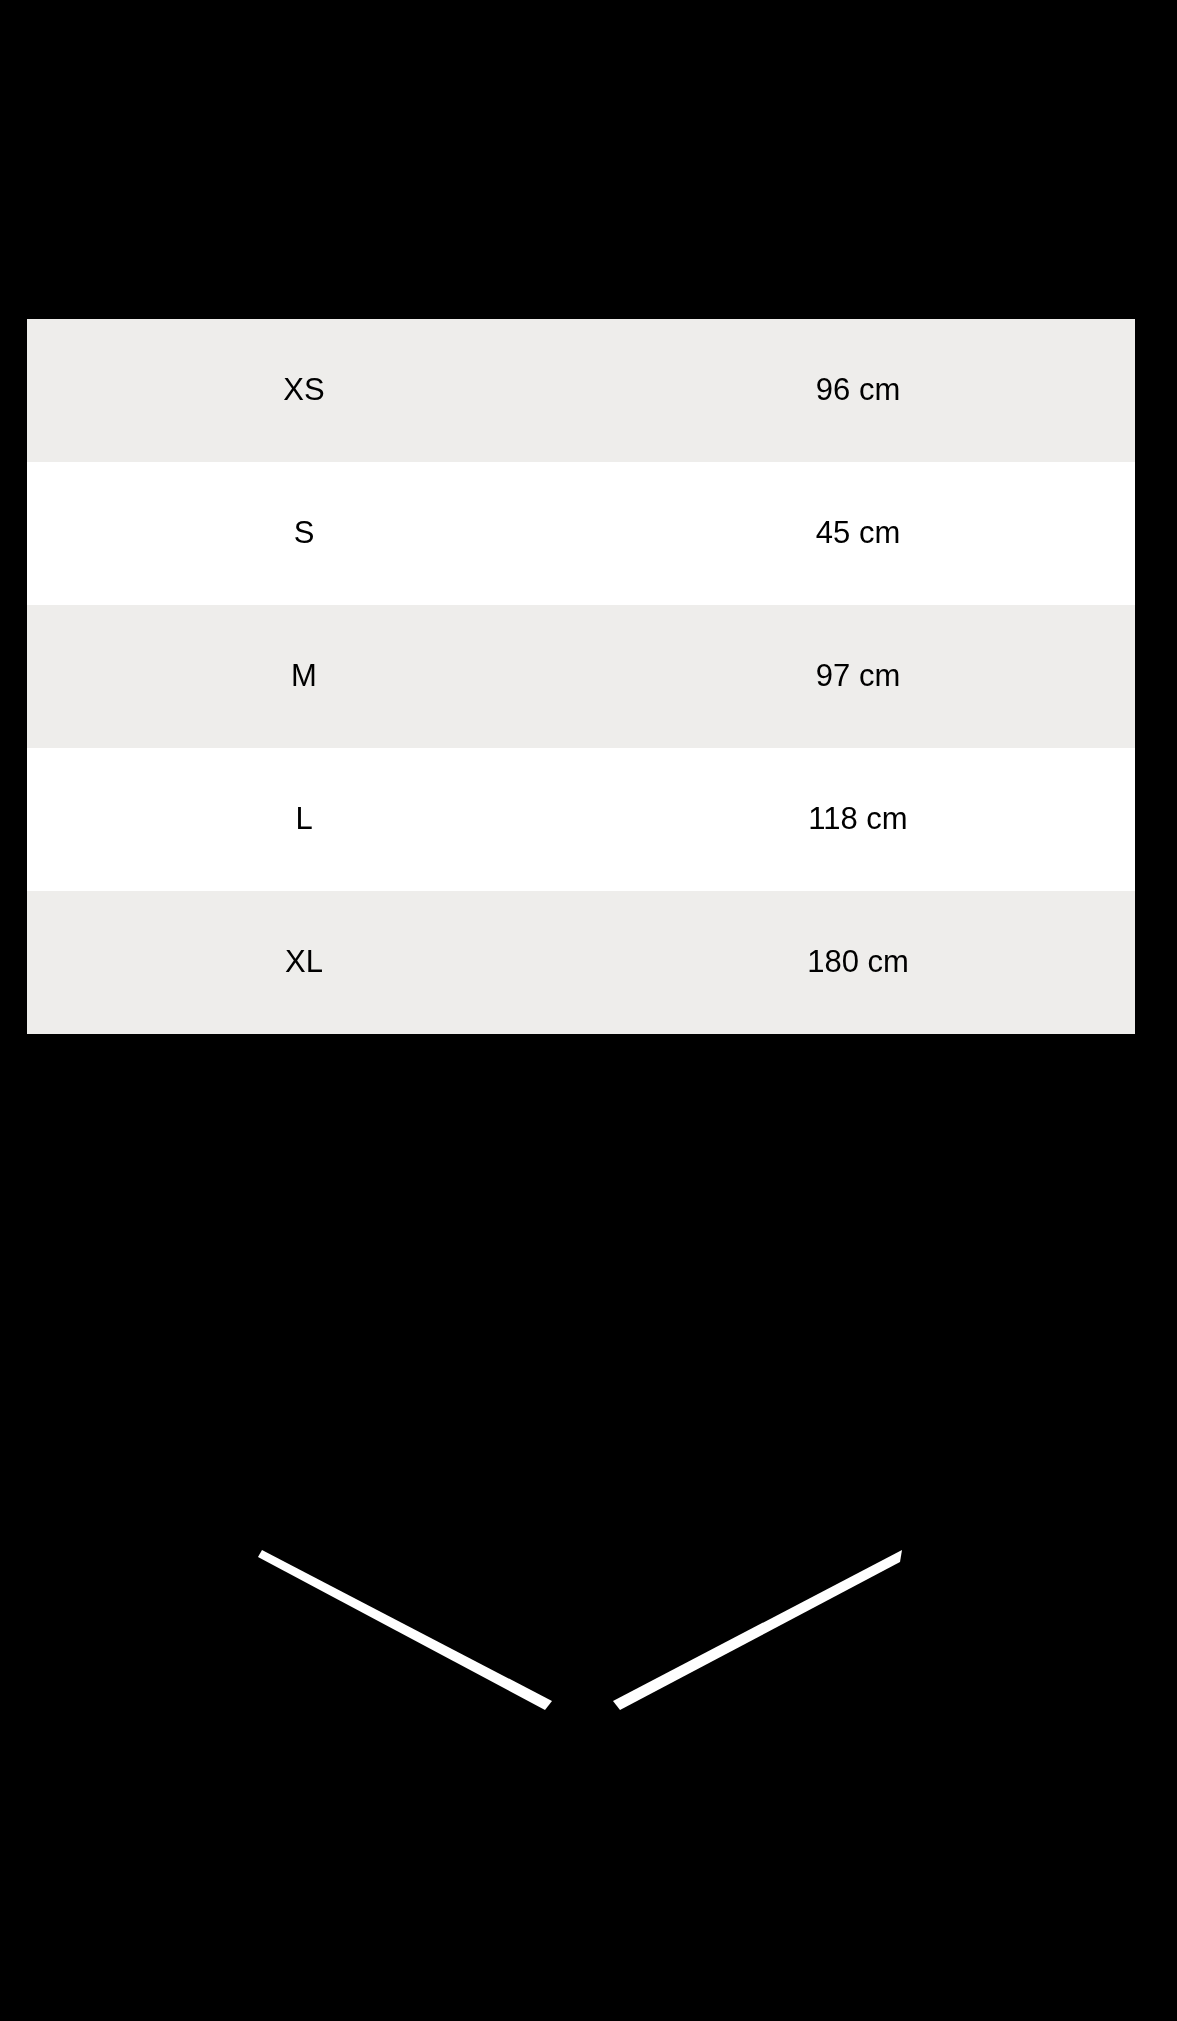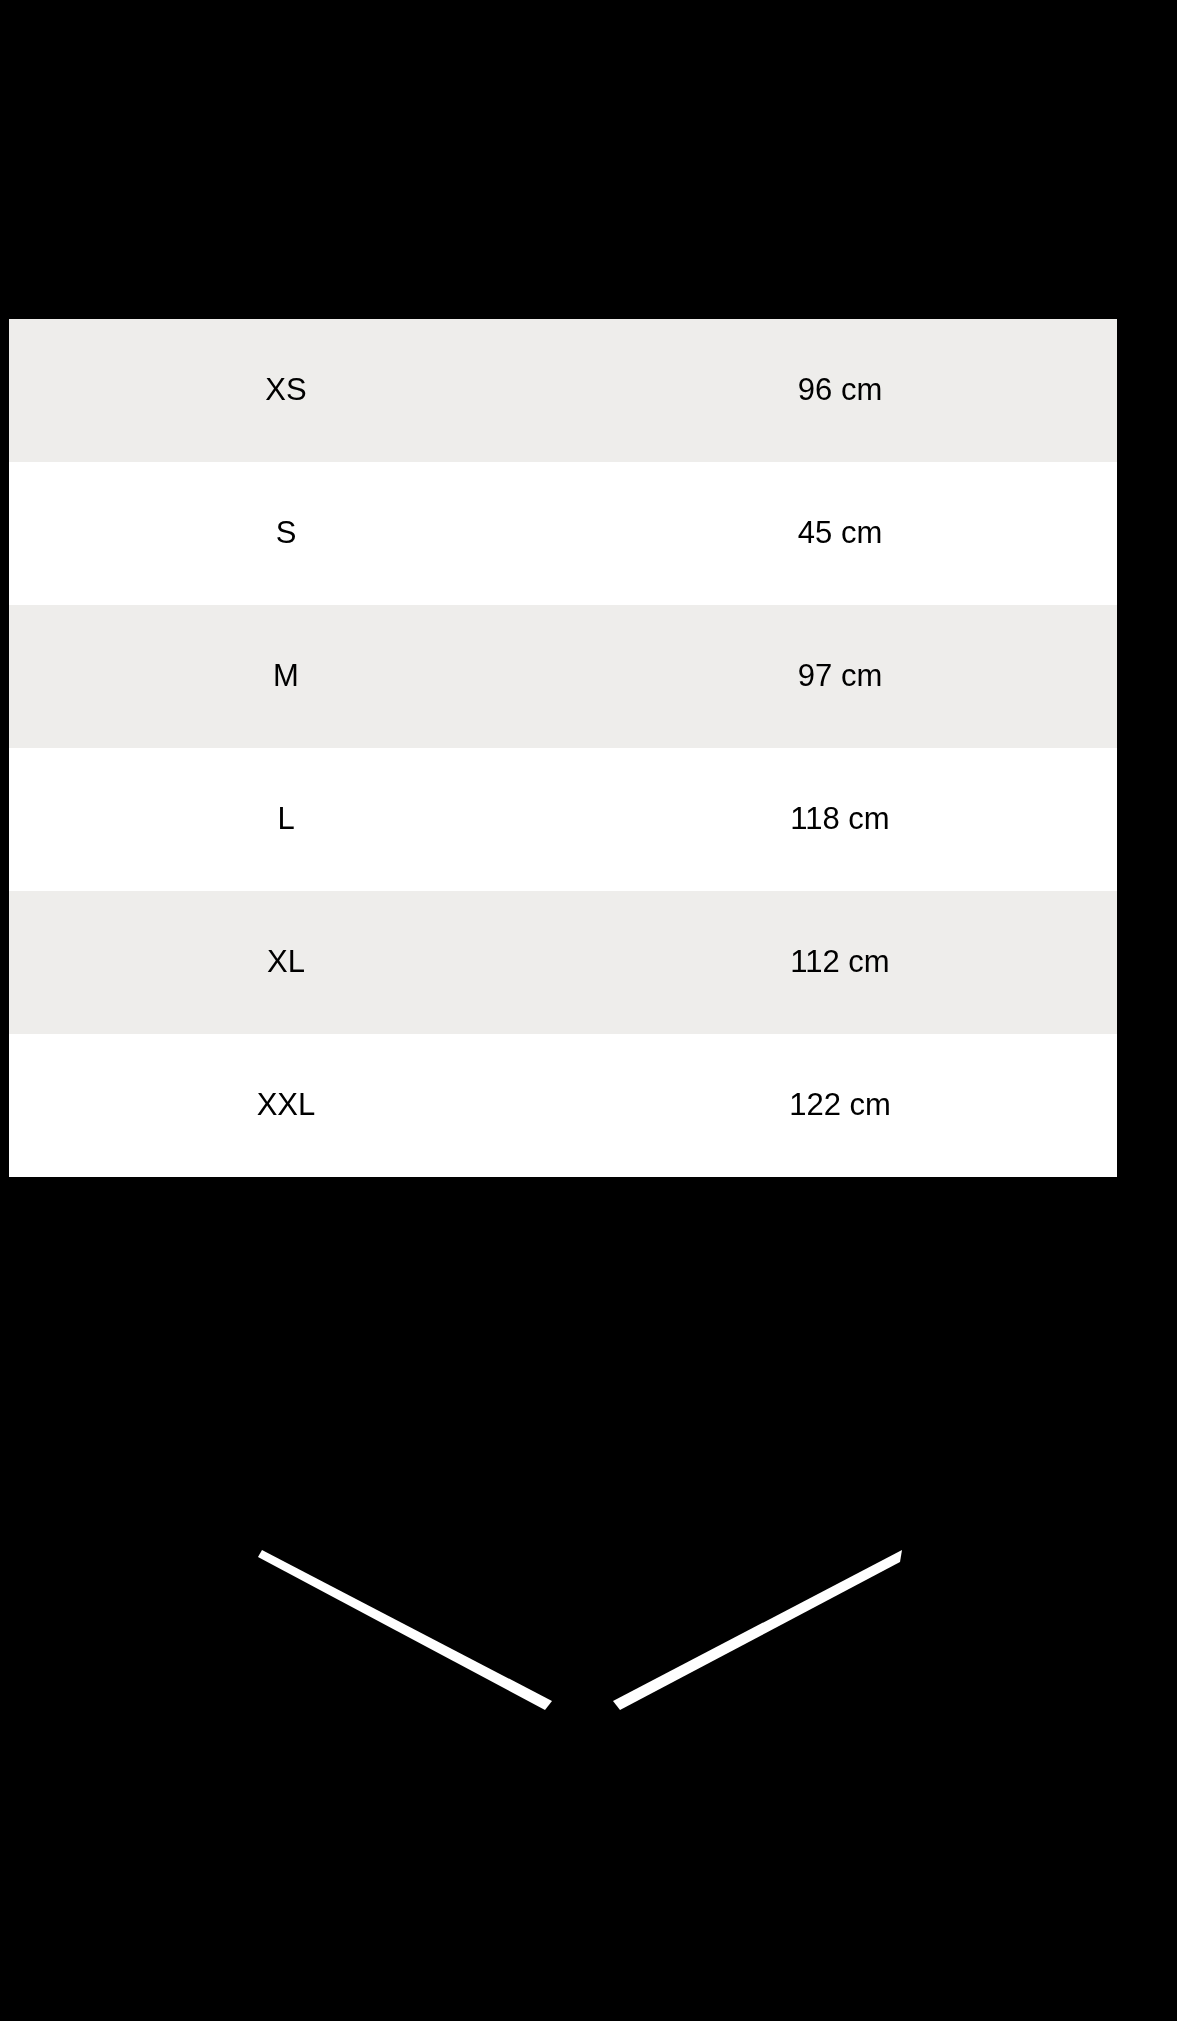--- a/index.html
+++ b/index.html
@@ -11,21 +11,21 @@
     width: 1177px;
     height: 2021px;
     position: relative;
     overflow: hidden;
     font-family: "Liberation Sans", sans-serif;
   }
 
   
   .size-table {
     position: absolute;
-    left: 9px;
+    left: 27px;
     top: 319px;
     width: 1108px;
     border-collapse: collapse;
     table-layout: fixed;
     background: #ffffff;
   }
   .size-table tr.row-odd  { background: #eeedeb; }
   .size-table tr.row-even { background: #ffffff; }
   .size-table td {
     height: 143px;
@@ -70,25 +70,21 @@
     <tr class="row-odd">
       <td class="col-size">M</td>
       <td class="col-value">97 cm</td>
     </tr>
     <tr class="row-even">
       <td class="col-size">L</td>
       <td class="col-value">118 cm</td>
     </tr>
     <tr class="row-odd">
       <td class="col-size">XL</td>
-      <td class="col-value">112 cm</td>
-    </tr>
-    <tr class="row-even">
-      <td class="col-size">XXL</td>
-      <td class="col-value">122 cm</td>
+      <td class="col-value">180 cm</td>
     </tr>
   </tbody>
 </table>
 
 <div class="chevron-wrap">
   <svg viewBox="0 0 1177 300" xmlns="http://www.w3.org/2000/svg">
     <path d="M262 130 L552 281 L545 290 L258 137 Z" fill="#ffffff"></path>
     <path d="M902 130 L900 142 L620 290 L613 281 Z" fill="#ffffff"></path>
   </svg>
 </div>

